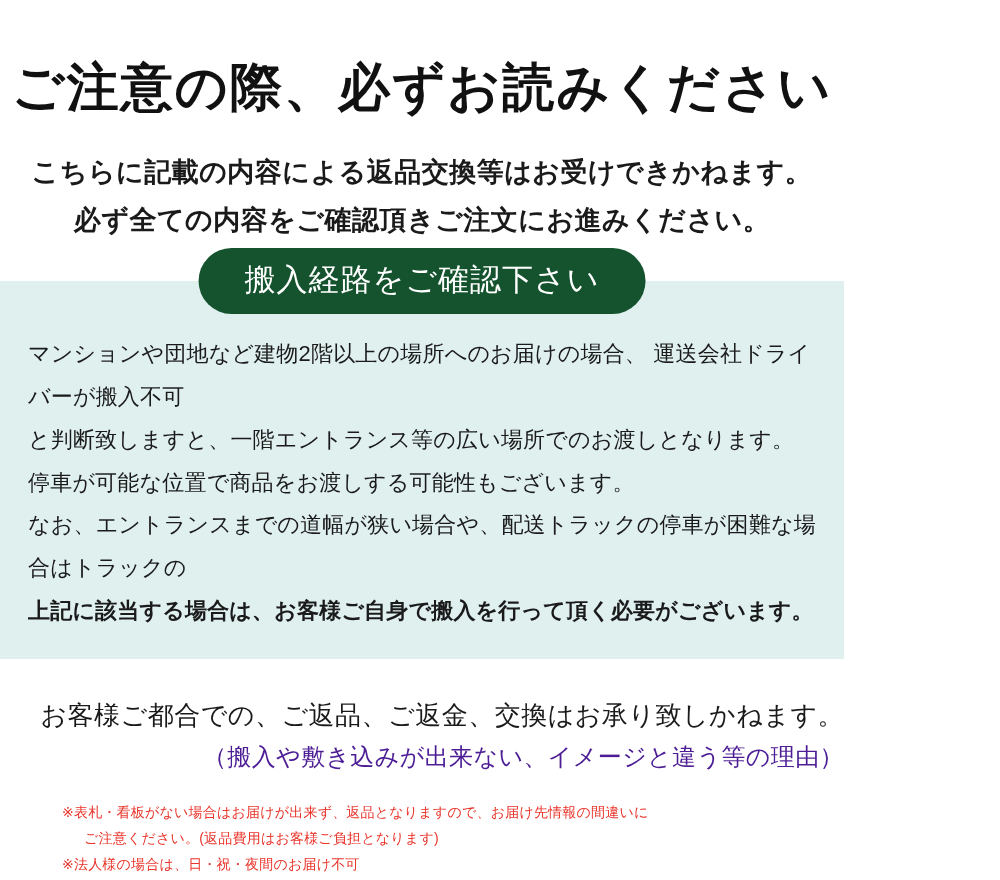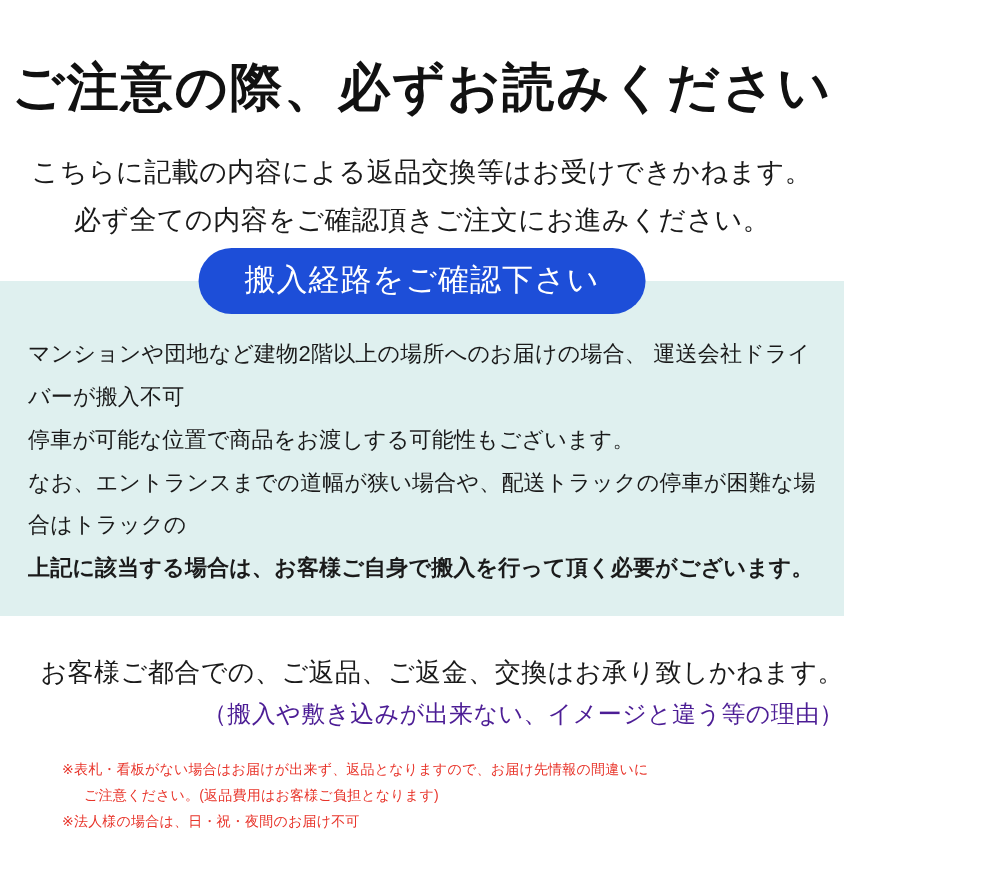--- a/index.html
+++ b/index.html
@@ -39,37 +39,38 @@
   .lead {
     text-align: center;
     font-size: 27px;
     color: #1a1a1a;
     line-height: 1.65;
     margin-top: 30px;
     letter-spacing: 0.5px;
   }
   .lead div {
     padding: 2px 2px;
+    font-weight: bold;
   }
 
   
   .panel {
     position: relative;
     margin-top: 36px;
     background: #dff0ef;
     padding: 52px 28px 26px 28px;
     box-sizing: border-box;
   }
 
   .panel-badge {
     position: absolute;
     top: -33px;
     left: 50%;
     transform: translateX(-50%);
-    background: #1d4ed8;
+    background: #14532d;
     color: #ffffff;
     font-size: 31px;
     letter-spacing: 1px;
     border-radius: 34px;
     padding: 11px 46px 13px 46px;
     white-space: nowrap;
     box-sizing: border-box;
   }
 
   .panel p {
@@ -125,20 +126,21 @@
   <h1 class="title">ご注意の際、必ずお読みください</h1>
 
   <div class="lead">
     <div>こちらに記載の内容による返品交換等はお受けできかねます。</div>
     <div>必ず全ての内容をご確認頂きご注文にお進みください。</div>
   </div>
 
   <div class="panel">
     <div class="panel-badge">搬入経路をご確認下さい</div>
     <p>マンションや団地など建物2階以上の場所へのお届けの場合、 運送会社ドライバーが搬入不可</p>
+    <p>と判断致しますと、一階エントランス等の広い場所でのお渡しとなります。</p>
     <p>停車が可能な位置で商品をお渡しする可能性もございます。</p>
     <p>なお、エントランスまでの道幅が狭い場合や、配送トラックの停車が困難な場合はトラックの</p>
     <p class="bold">上記に該当する場合は、お客様ご自身で搬入を行って頂く必要がございます。</p>
   </div>
 
   <div class="notes">
     <div class="big">お客様ご都合での、ご返品、ご返金、交換はお承り致しかねます。</div>
     <div class="sub">（搬入や敷き込みが出来ない、イメージと違う等の理由）</div>
   </div>
 

